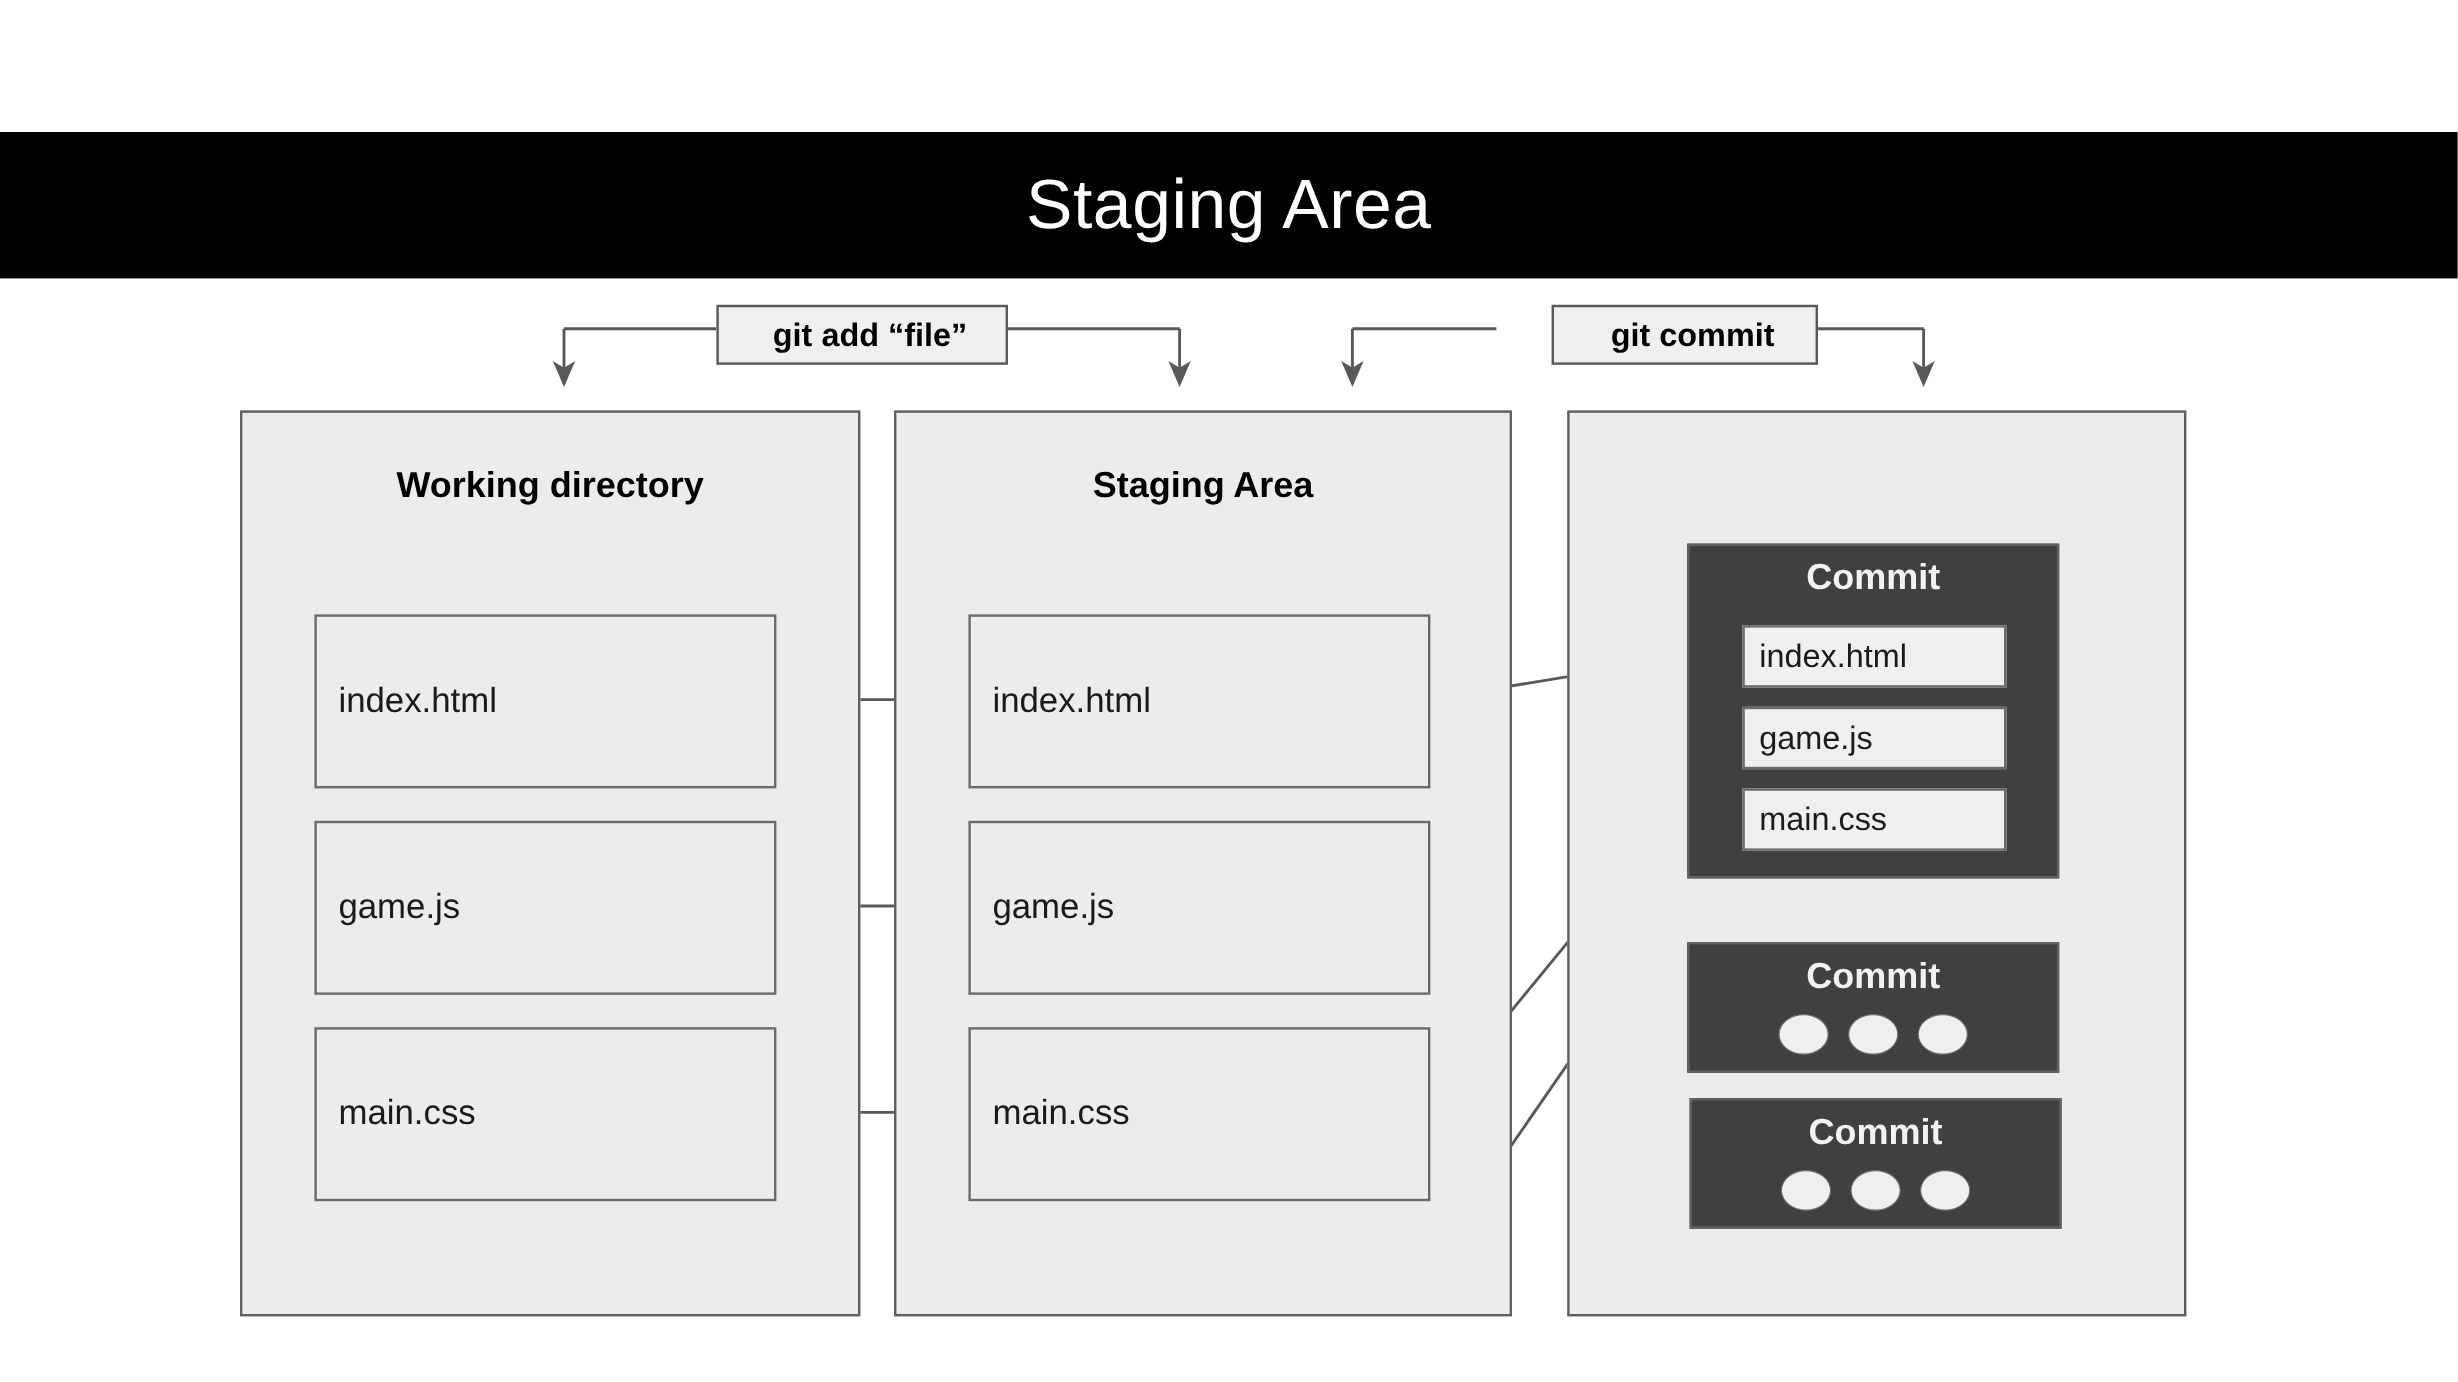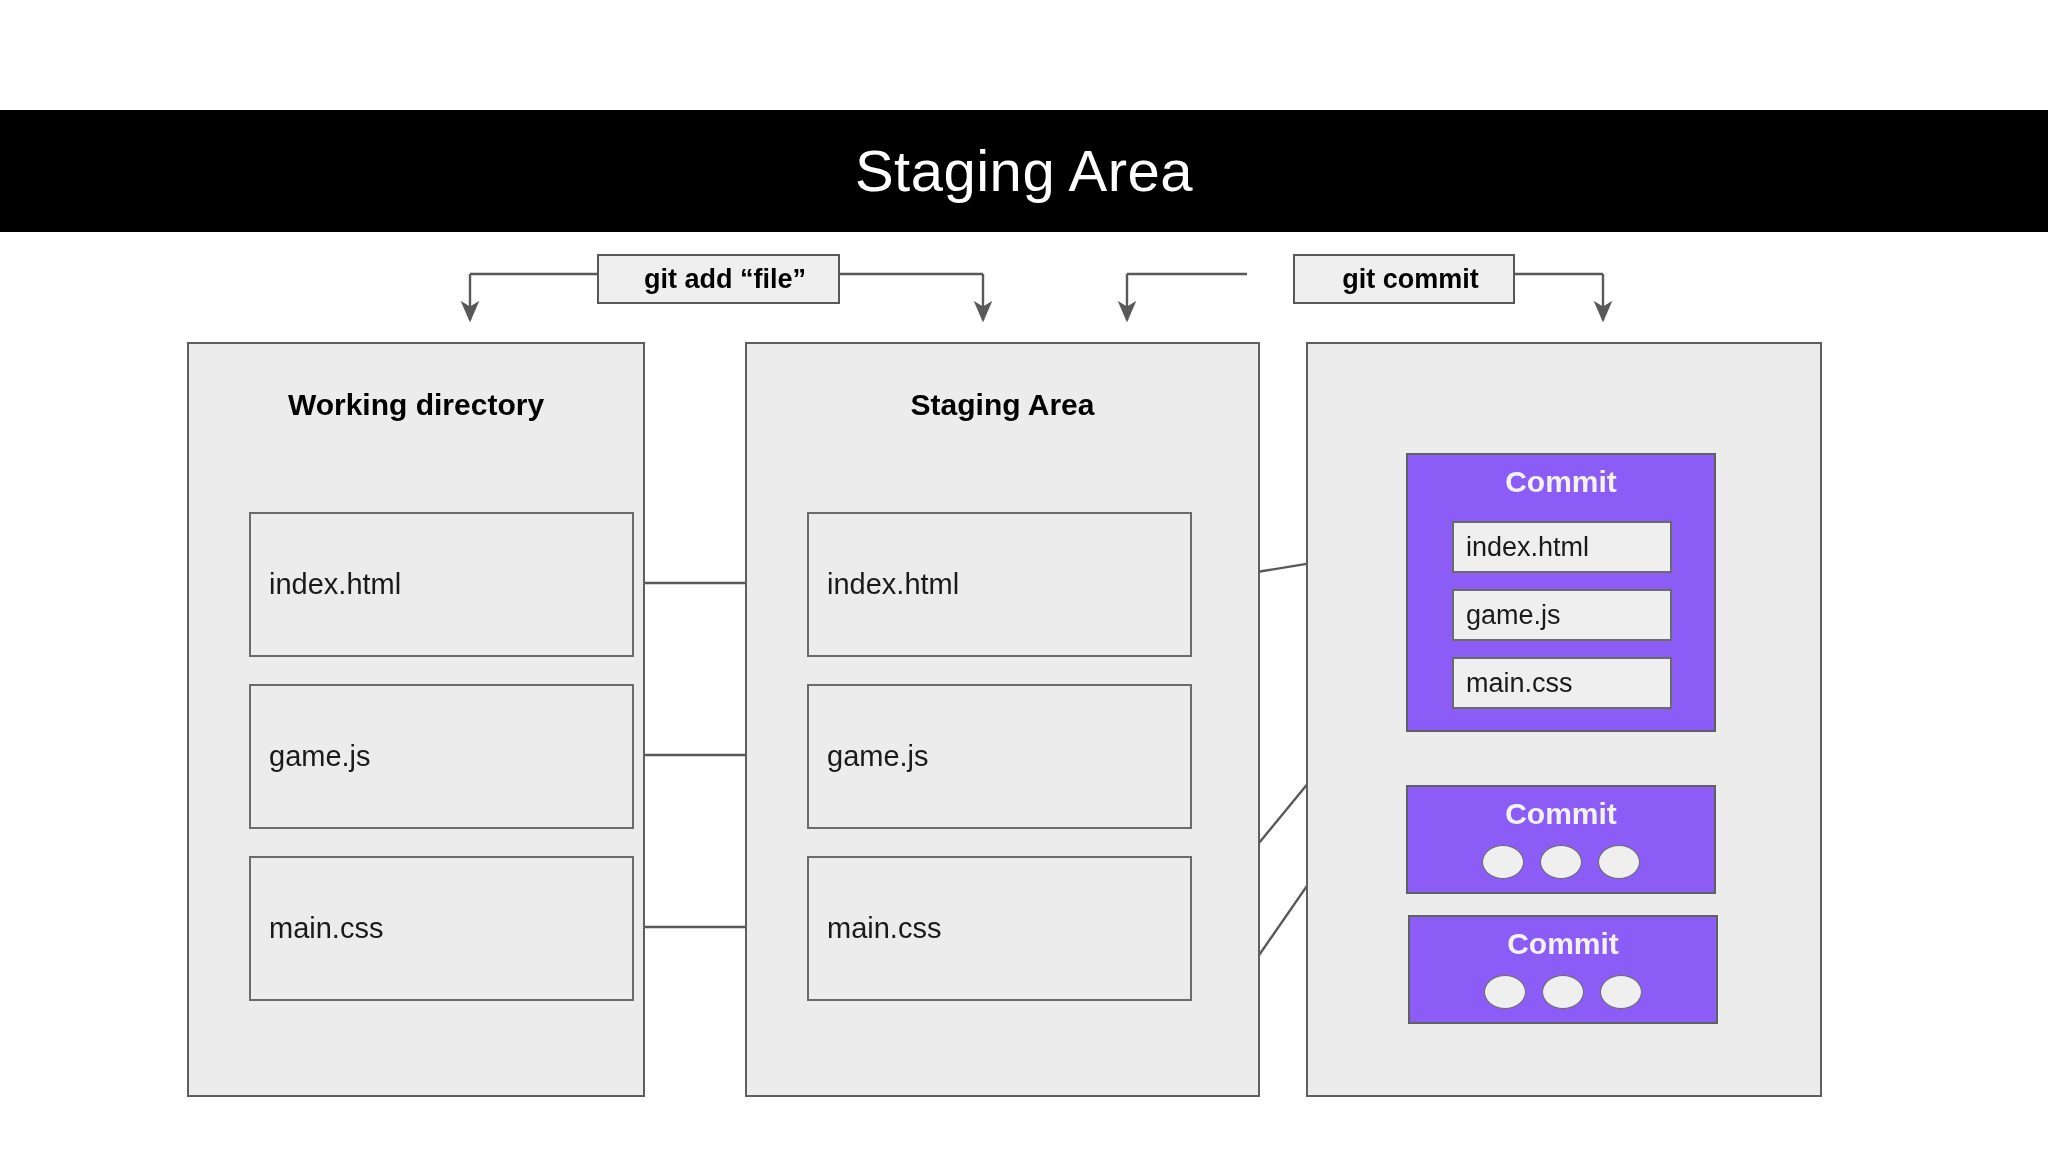--- a/index.html
+++ b/index.html
@@ -65,21 +65,21 @@
 
   
   .panel {
     position: absolute;
     top: 342px;
     height: 755px;
     background: #ececec;
     border: 2px solid #5f5f5f;
     box-sizing: border-box;
   }
-  #panel-working { left: 187px;  width: 458px; }
+  #panel-working { left: 200px;  width: 517px; }
   #panel-staging { left: 745px;  width: 515px; }
   #panel-repo    { left: 1306px; width: 516px; }
 
   .panel-title {
     position: absolute;
     top: 44px;
     left: 0;
     width: 100%;
     text-align: center;
     font-size: 30px;
@@ -100,21 +100,21 @@
     padding-left: 18px;
   }
   .col-file { left: 60px; width: 385px; height: 145px; }
   .col-file.r1 { top: 168px; }
   .col-file.r2 { top: 340px; }
   .col-file.r3 { top: 512px; }
 
   
   .commit-box {
     position: absolute;
-    background: #8b5cf6;
+    background: #404040;
     border: 2px solid #616161;
     box-sizing: border-box;
   }
   .commit-title {
     position: absolute;
     top: 10px;
     left: 0;
     width: 100%;
     text-align: center;
     font-size: 30px;

